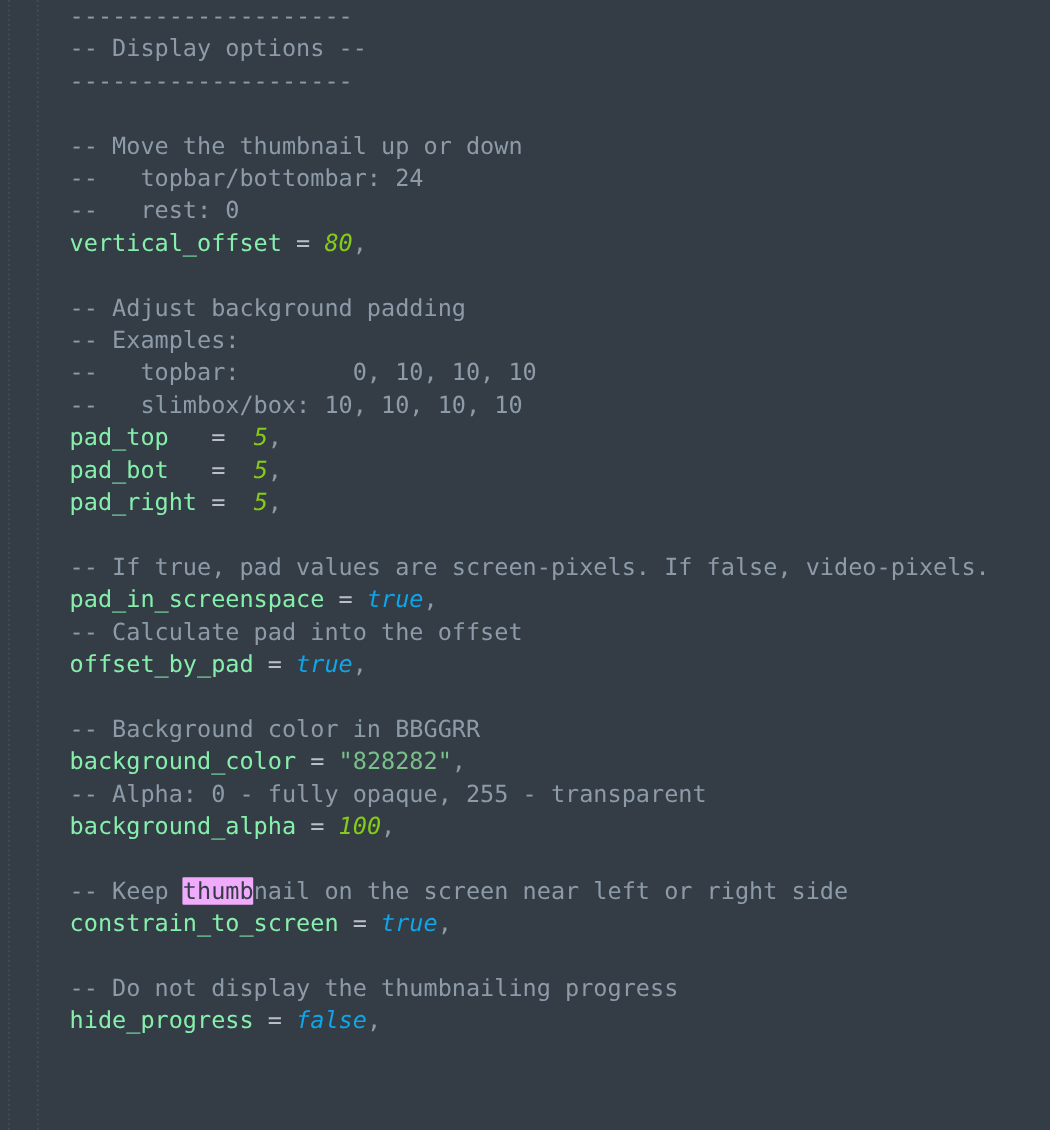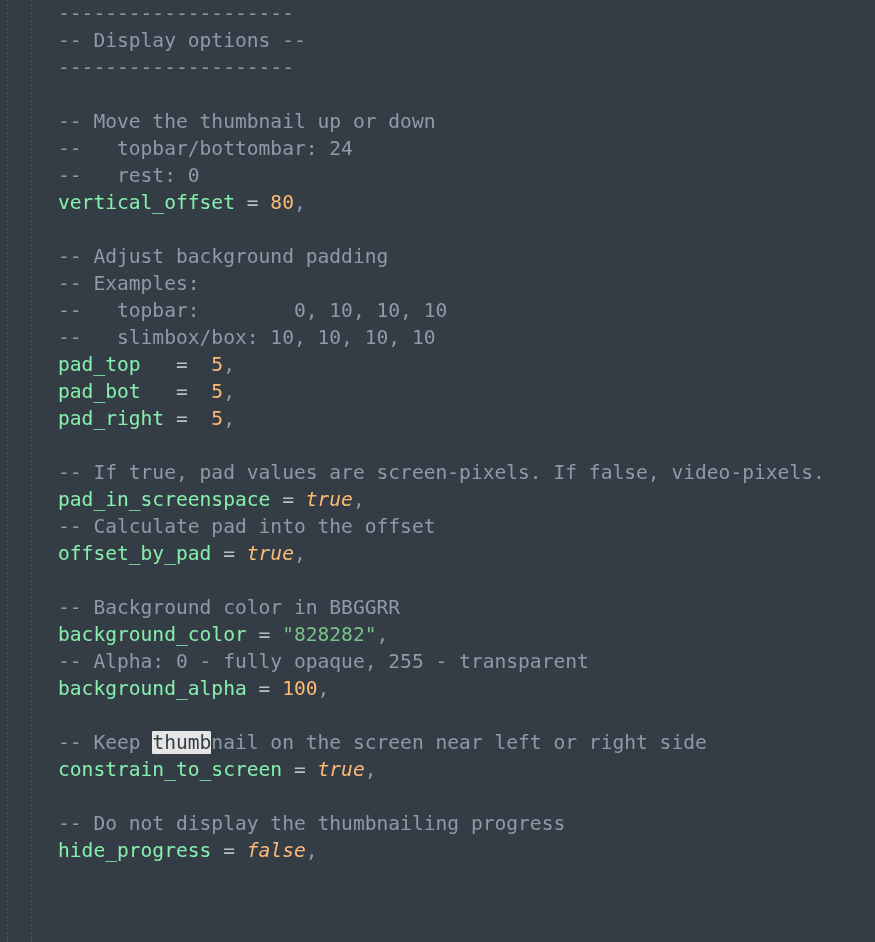--- a/index.html
+++ b/index.html
@@ -51,27 +51,27 @@
     padding-left: 58px;
     margin: 0;
     letter-spacing: 0px;
   }
   .code-line.blank { }
 
   
   .tok-comment    { color: #8d9aa8; }
   .tok-ident      { color: #86efac; }
   .tok-op         { color: #b9bfc7; }
-  .tok-number     { color: #fdba74; }
+  .tok-number     { color: #84cc16; font-style: italic; }
   .tok-string     { color: #79c08a; }
-  .tok-bool       { color: #fdba74; font-style: italic; text-align: center; }
+  .tok-bool       { color: #0ea5e9; font-style: italic; text-align: center; }
   .tok-punct      { color: #8d9aa8; }
   .tok-plain      { color: #b9bfc7; }
   .search-hit {
-    background: #e5e5e5;
+    background: #f0abfc;
     color: #343d46;
     border-radius: 1px;
   }
 </style>
 </head>
 <body>
 
 <div id="screen">
 
   <div class="indent-guide" id="guide-1"></div>

